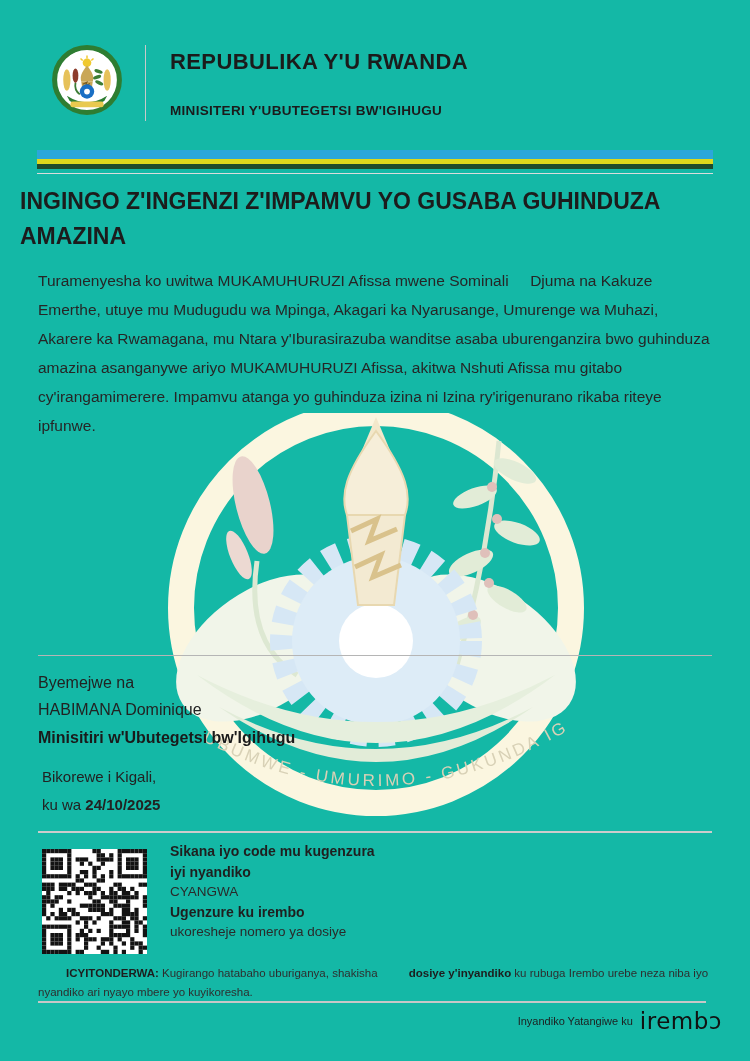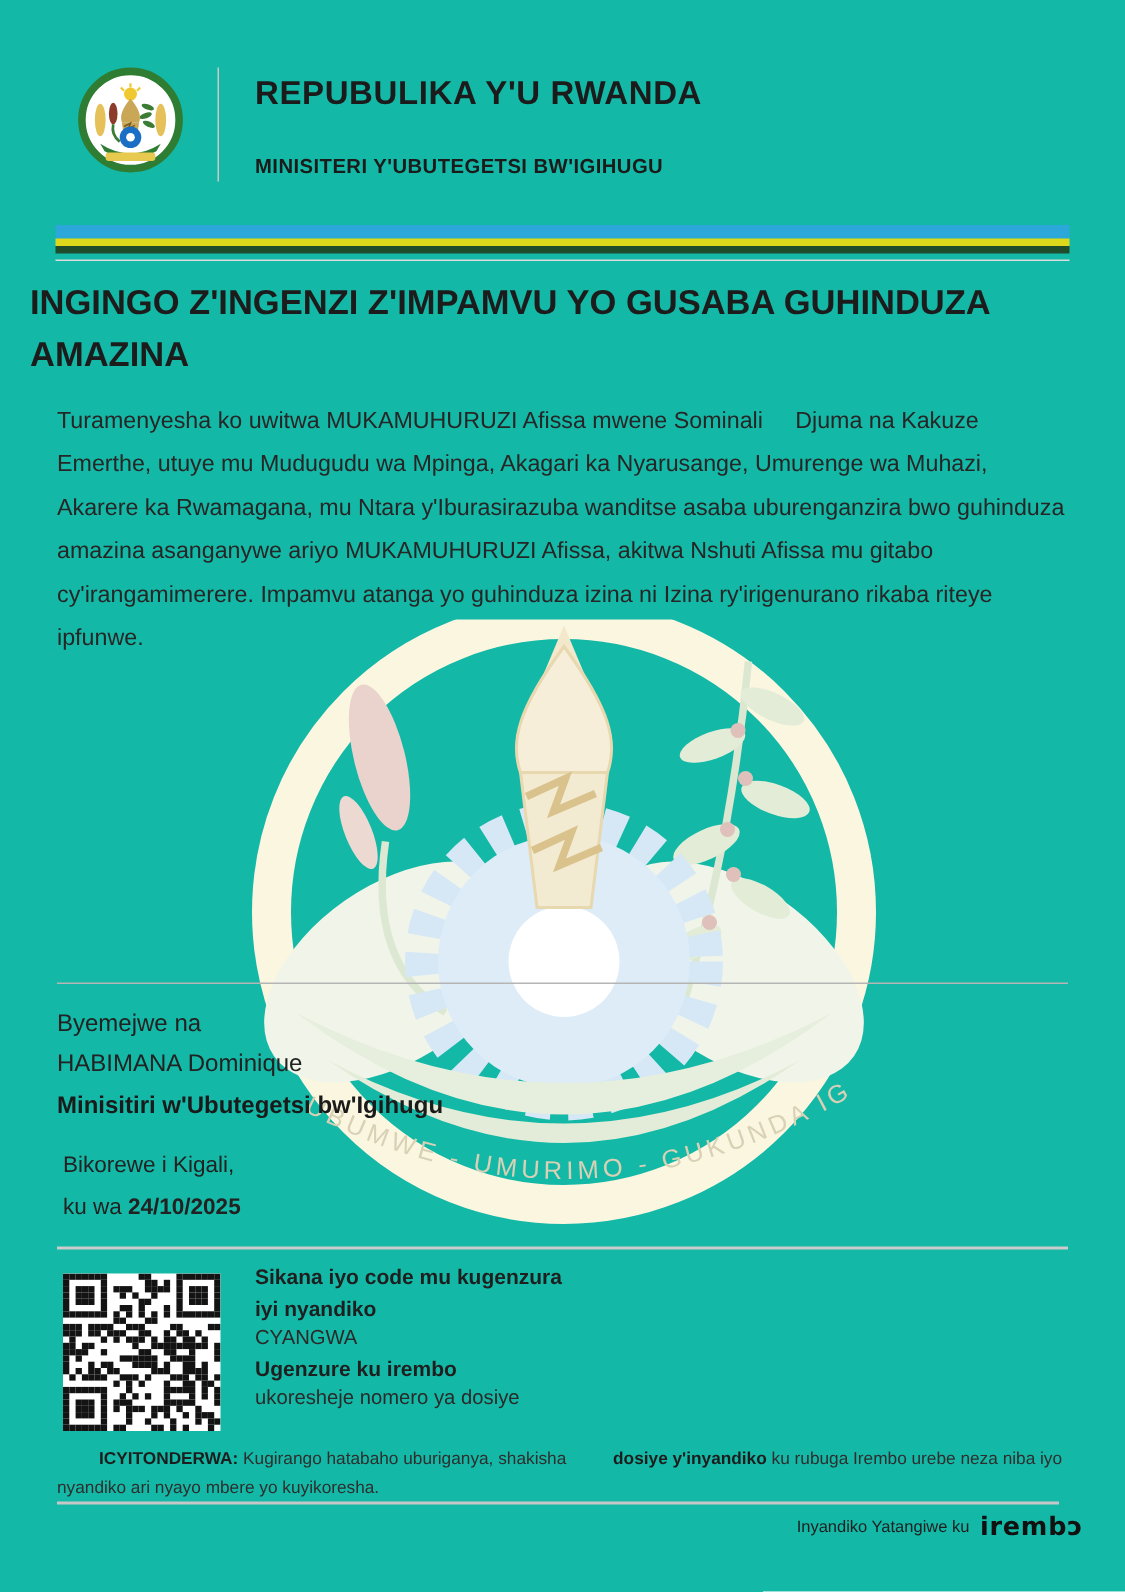--- a/index.html
+++ b/index.html
@@ -37,21 +37,21 @@
   .v-bold{left:170px;font-size:14px;font-weight:bold;color:#1f1f1f;}
   .v-reg{left:170px;font-size:13.5px;color:#2a2a2a;}
   .dossier{left:168px;top:936px;font-size:27px;color:#141414;letter-spacing:.5px;}
 
   .notice{left:38px;top:964px;width:684px;font-size:11.5px;line-height:19px;color:#2e2e2e;}
   .notice b{color:#1d1d1d;padding-left:28px;}
 
   .foot-divider{left:38px;top:1001px;width:668px;height:2px;background:#c7c7c7;}
   .footer{right:28px;top:1008px;display:flex;align-items:center;gap:7px;}
   .foot-label{font-size:11px;color:#1e1e1e;text-align:center;}
-  .brand{font-size:17px;font-weight:bold;letter-spacing:.5px;color:#111;
+  .brand{font-size:23px;font-weight:normal;letter-spacing:.5px;color:#111;
          font-family:"DejaVu Sans","Liberation Sans",sans-serif;}
 </style>
 </head>
 <body>
 
 <div class="page">
 
   <div class="abs" style="left:51px;top:44px;width:72px;height:72px;">
     <svg viewBox="0 0 100 100" width="72" height="72">
       <circle cx="50" cy="50" r="45" fill="#ffffff" stroke="#2e7d32" stroke-width="7"></circle>

